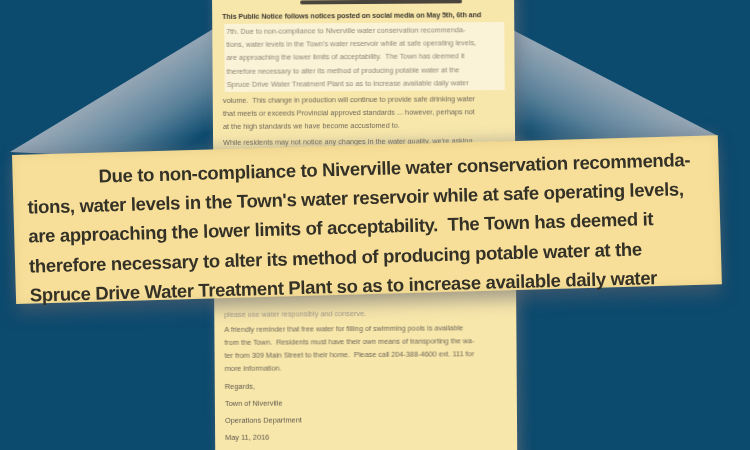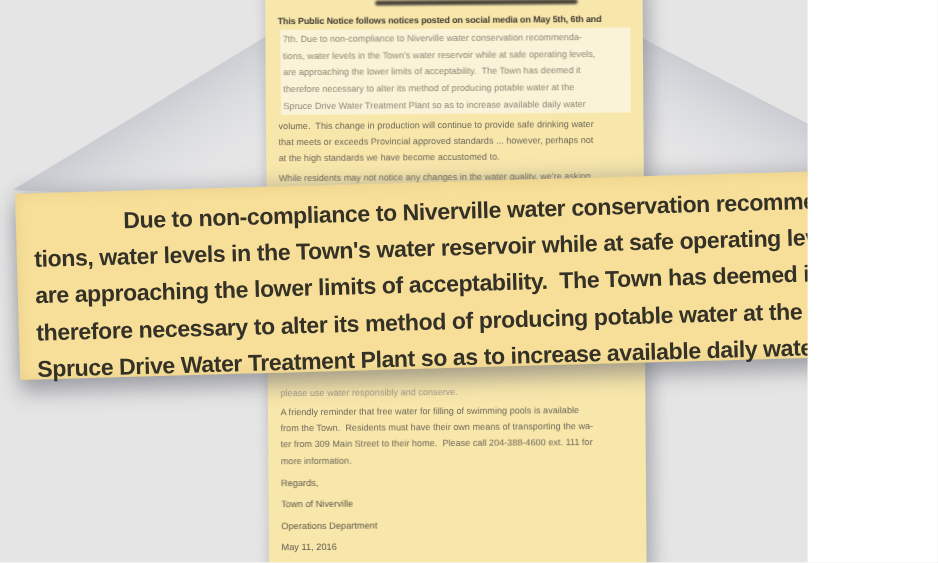--- a/index.html
+++ b/index.html
@@ -1,16 +1,16 @@
 <!DOCTYPE html>
 <html><head>
 <meta charset="utf-8">
 <style>
   html,body{margin:0;padding:0;background:#ffffff;}
-  #page{position:relative;width:646px;height:450px;overflow:hidden;background:#e5e5e5;
+  #page{position:relative;width:750px;height:450px;overflow:hidden;background:#0c4a6e;
         font-family:"Liberation Sans", sans-serif;}
 
   
   #beams{position:absolute;left:0;top:0;z-index:1;}
 
   
   .document{position:absolute;left:212px;top:-12px;width:302px;height:474px;z-index:2;
     background:#f8e7ab;transform:rotate(-0.4deg);transform-origin:50% 0;
     box-shadow:7px 4px 12px rgba(110,112,122,.40), -2px 2px 8px rgba(130,132,140,.22);
     overflow:hidden;padding:0 10px;box-sizing:border-box;}

